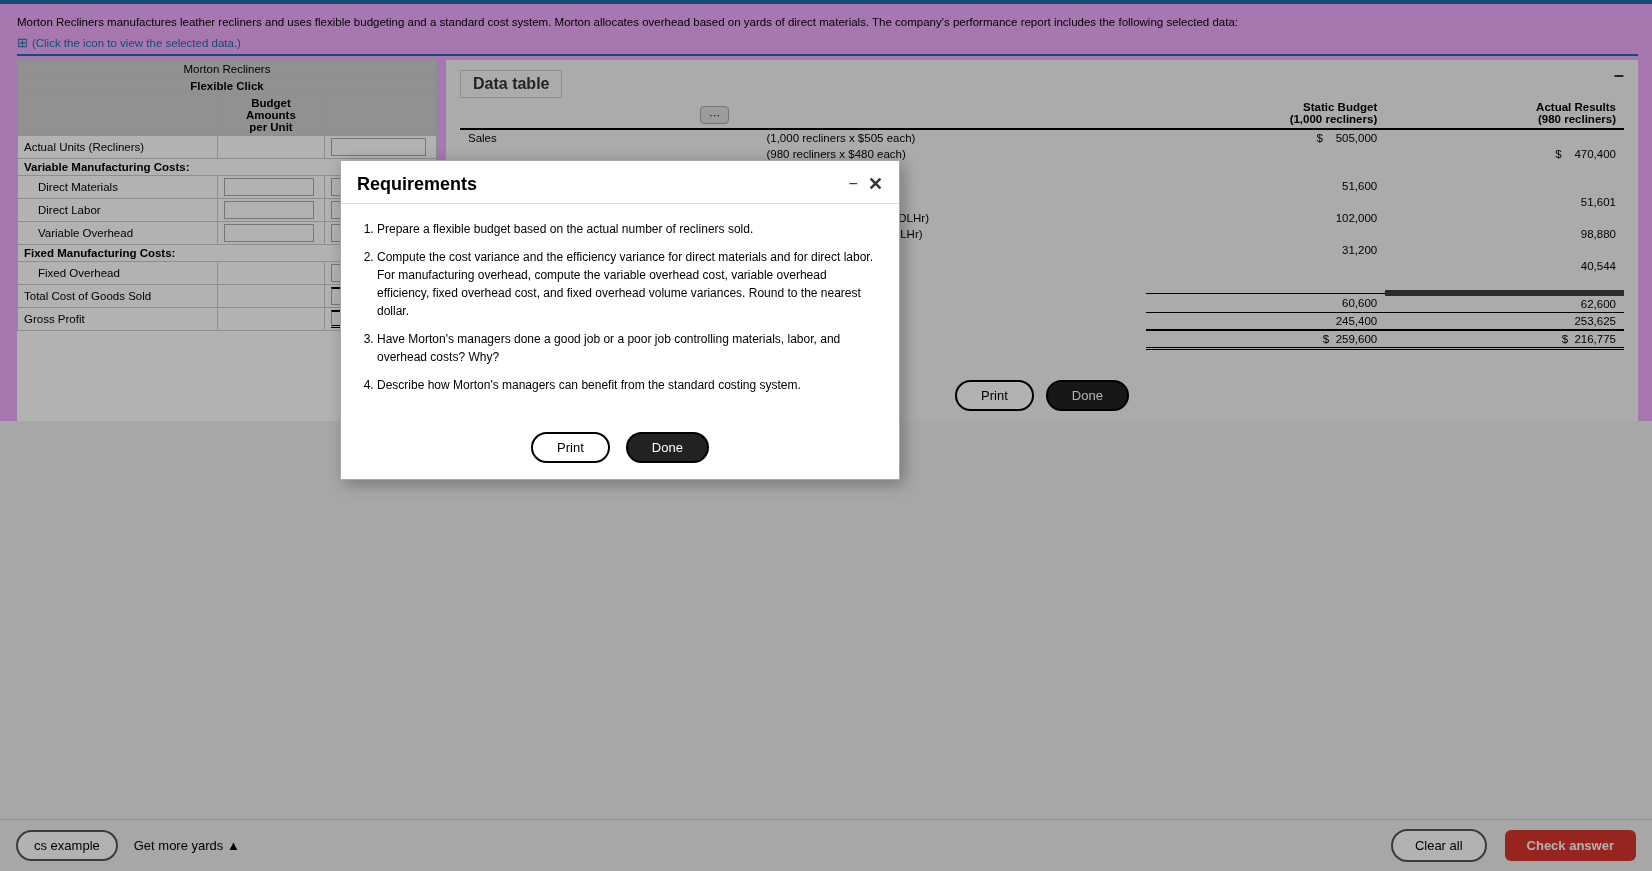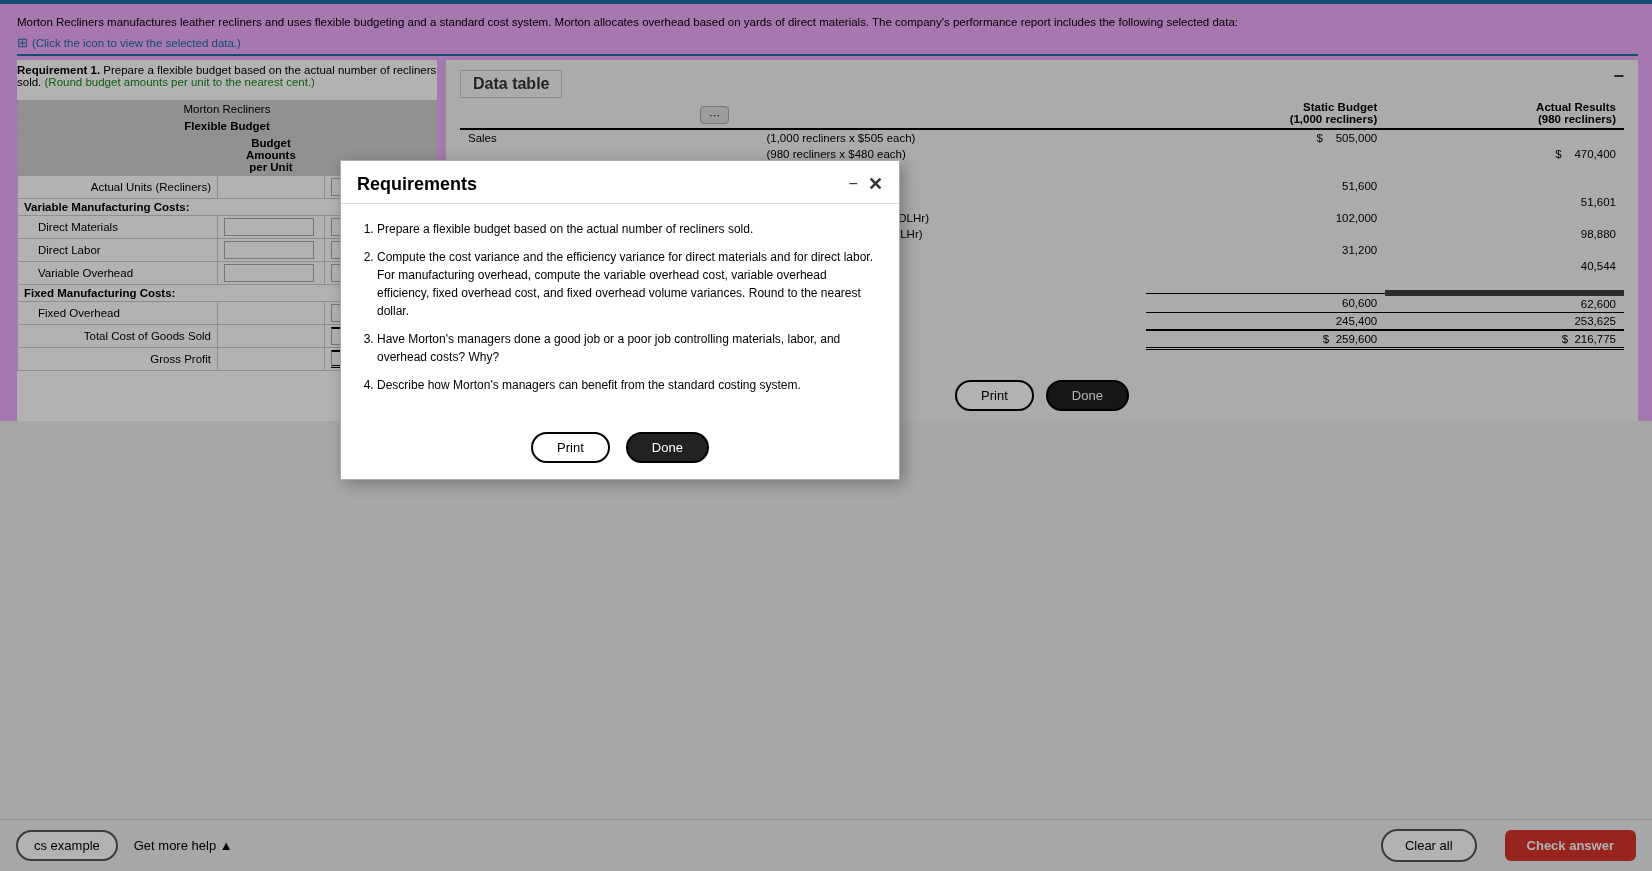--- a/index.html
+++ b/index.html
@@ -23,21 +23,21 @@
 
     .req-label { font-size: 11.5px; margin-bottom: 8px; padding: 4px 0; }
     .req-label strong { font-weight: bold; }
     .green-text { color: #1a8a1a; }
 
     .budget-table { width: 100%; border-collapse: collapse; font-size: 11.5px; }
     .budget-table th, .budget-table td { border: 1px solid #ccc; padding: 2px 6px; }
     .budget-table .header-row th { background: #d0d0d0; text-align: center; font-weight: normal; }
     .budget-table .sub-header th { background: #d0d0d0; text-align: center; font-weight: bold; }
     .budget-table input[type="text"] { border: 1px solid #aaa; width: 90px; height: 18px; font-size: 11px; padding: 1px 3px; }
-    .budget-table .label-col { width: 200px; text-align: right; }
+    .budget-table .label-col { width: 200px; }
     .budget-table .indent { padding-left: 20px; }
     .section-header td { font-weight: bold; }
 
     
     .right-panel { flex: 1; background: #f5f5f5; padding: 10px 14px; border-left: 1px solid #ccc; margin-left: 8px; }
     .data-table-title { font-size: 16px; font-weight: bold; color: #333; border: 1px solid #ccc; display: inline-block; padding: 4px 12px; background: #f5f5f5; }
 
     .data-table { width: 100%; border-collapse: collapse; font-size: 11.5px; }
     .data-table th { text-align: right; font-weight: bold; padding: 3px 8px; border-bottom: 2px solid #000; }
     .data-table th.label-th { text-align: left; }
@@ -62,21 +62,21 @@
     .modal-body { padding: 16px 20px; }
     .modal-body ol { margin-left: 16px; }
     .modal-body ol li { margin-bottom: 10px; font-size: 12px; line-height: 1.5; }
     .modal-footer { display: flex; justify-content: center; gap: 16px; padding: 12px 16px 16px; }
 
     
     .bottom-bar { position: fixed; bottom: 0; left: 0; width: 100%; height: 52px; background: #f0f0f0; border-top: 1px solid #ccc; display: flex; align-items: center; justify-content: space-between; padding: 0 16px; z-index: 5; }
     .bottom-left { display: flex; align-items: center; gap: 0; }
     .btn-see-example { border: 2px solid #555; background: #fff; border-radius: 20px; padding: 6px 16px; font-size: 13px; cursor: pointer; }
     .btn-more-help { background: none; border: none; font-size: 13px; cursor: pointer; padding: 6px 16px; color: #000; }
-    .bottom-right { display: flex; gap: 28px; align-items: center; }
+    .bottom-right { display: flex; gap: 18px; align-items: center; }
     .btn-clear-all { border: 2px solid #555; background: #fff; border-radius: 20px; padding: 7px 22px; font-size: 13px; cursor: pointer; }
     .btn-check-answer { border: none; background: #d9342b; color: #fff; border-radius: 6px; padding: 8px 22px; font-size: 13px; cursor: pointer; font-weight: bold; }
 
     .collapse-btn { position: absolute; top: 106px; left: 700px; background: #e0e0e0; border: 1px solid #aaa; border-radius: 4px; padding: 2px 8px; font-size: 11px; cursor: pointer; }
 
     .minus-btn { position: absolute; top: 112px; right: 14px; font-size: 18px; cursor: pointer; font-weight: bold; color: #333; }
   </style>
 </head>
 <body>
 
@@ -89,33 +89,28 @@
   <div class="icon-link">
     <span style="font-size:13px;">⊞</span>
     <span style="color:#1a6fa8;">(Click the icon to view the selected data.)</span>
   </div>
 
   <hr class="divider-line">
 
   <div class="panels-row">
 
     <div class="left-panel">
-      <div class="req-label">
-        <strong>Requirement 1.</strong>
-        <span>Prepare a flexible budget based on the actual number of recliners sold.</span>
-        <span class="green-text">(Round budget amounts per unit to the nearest cent.)</span>
-      </div>
 
       <table class="budget-table">
         <thead>
           <tr class="header-row">
             <th colspan="3">Morton Recliners</th>
           </tr>
           <tr class="sub-header">
-            <th colspan="3">Flexible Budget</th>
+            <th colspan="3">Flexible Click</th>
           </tr>
           <tr class="sub-header">
             <th></th>
             <th>
               <span>Budget</span><br>
               <span>Amounts</span><br>
               <span>per Unit</span>
             </th>
             <th></th>
           </tr>
@@ -312,21 +307,21 @@
   <div class="modal-footer">
     <button class="btn-print">Print</button>
     <button class="btn-done">Done</button>
   </div>
 </div>
 
 <div class="bottom-bar">
   <div class="bottom-left">
     <button class="btn-see-example">cs example</button>
     <button class="btn-more-help">
-      <span>Get more help</span>
+      <span>Get more yards</span>
       <span>▲</span>
     </button>
   </div>
   <div class="bottom-right">
     <button class="btn-clear-all">Clear all</button>
     <button class="btn-check-answer">Check answer</button>
   </div>
 </div>
 
 </body></html>

